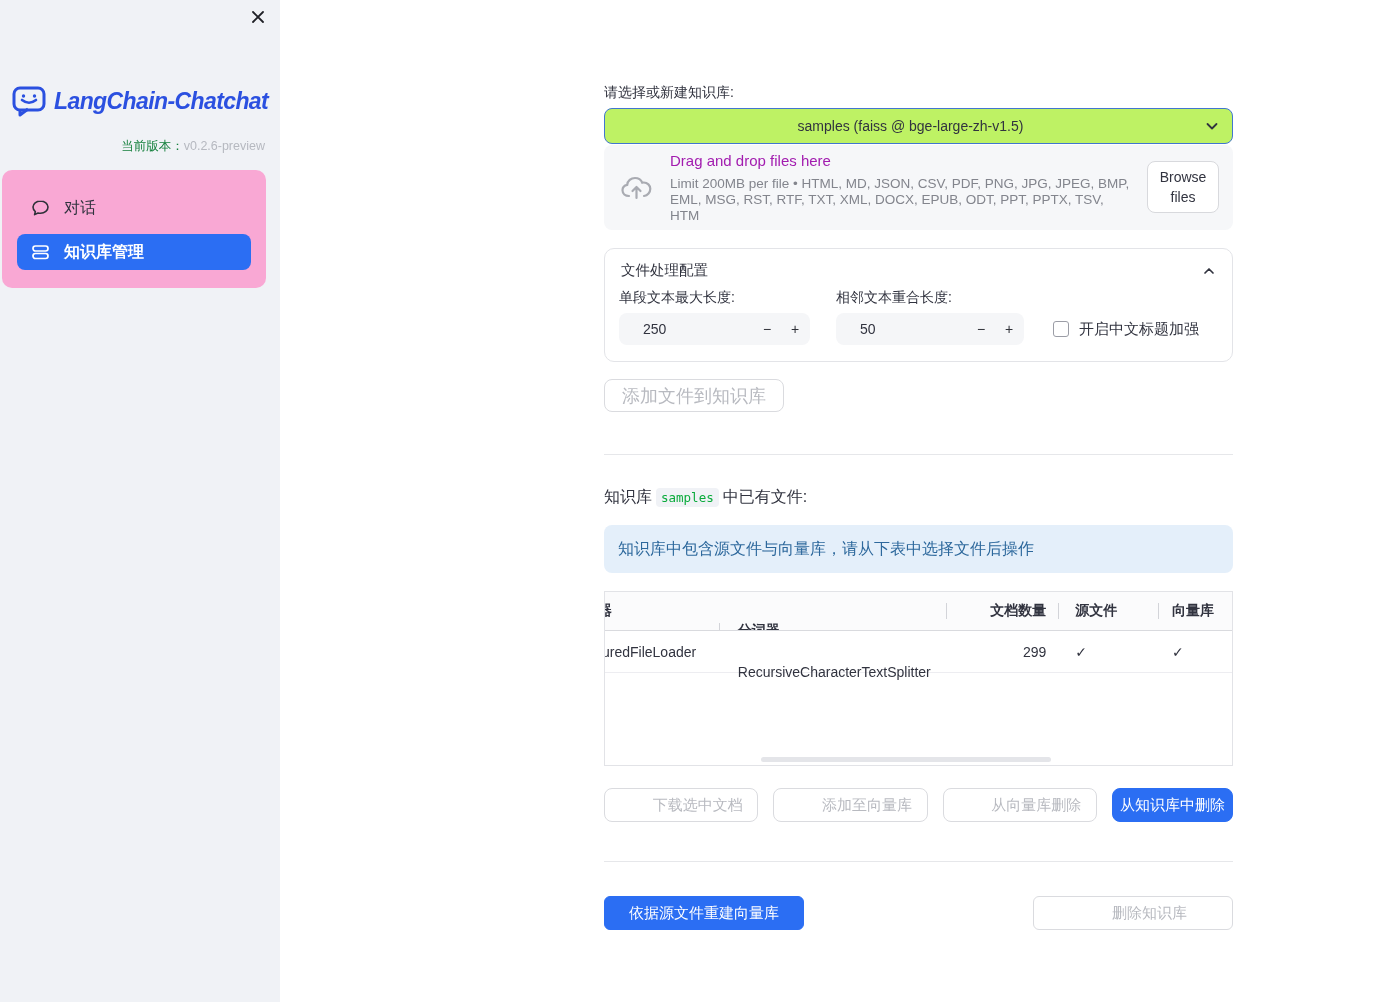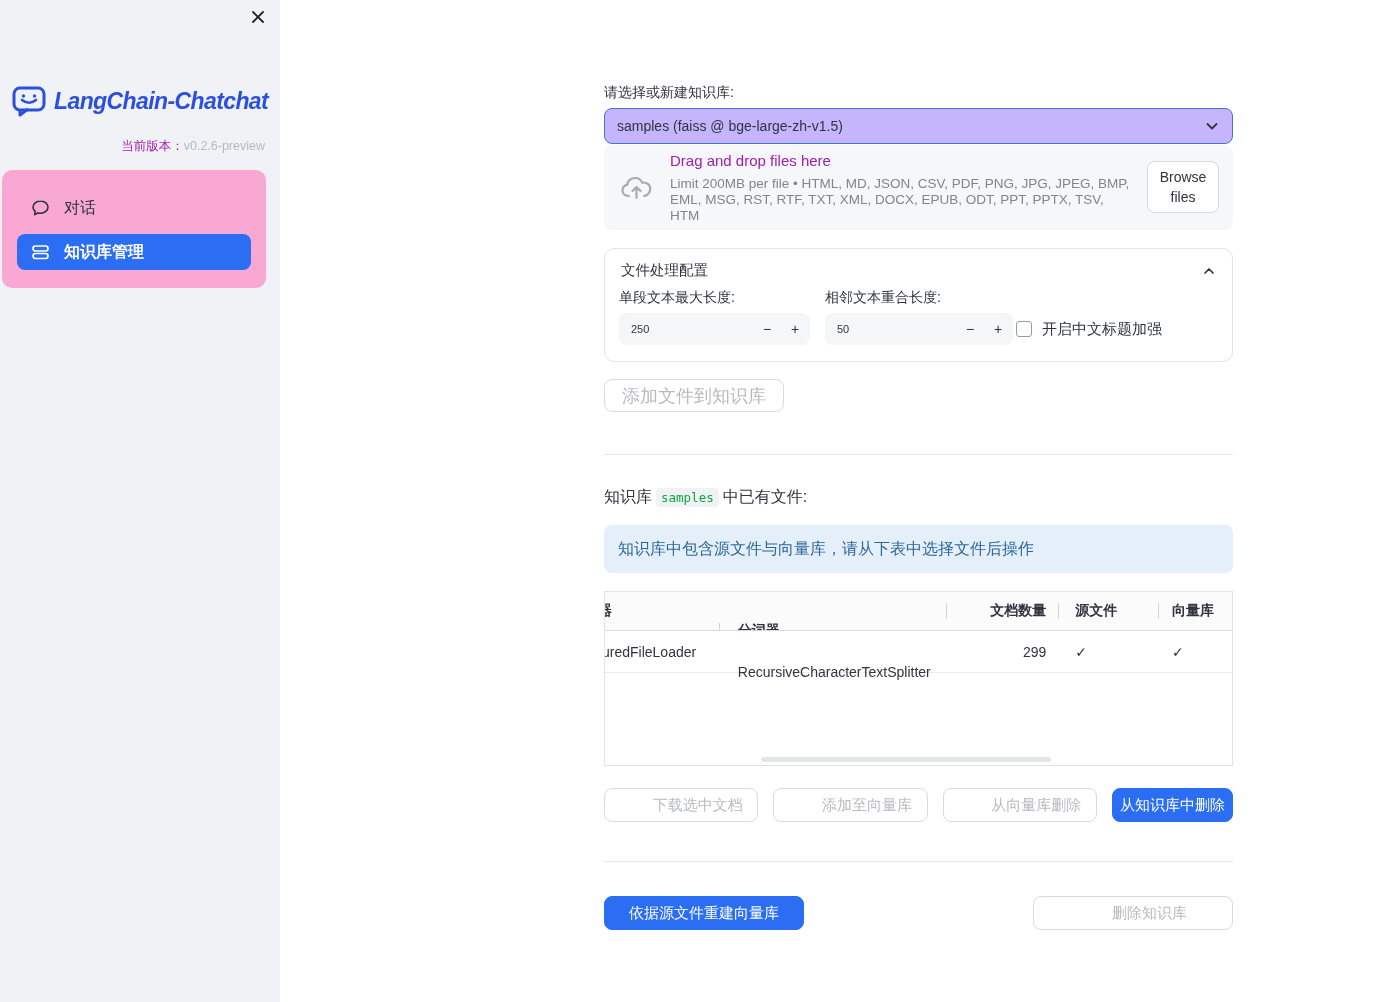--- a/index.html
+++ b/index.html
@@ -6,58 +6,58 @@
   html,body { width:1380px; height:1002px; overflow:hidden; background:#ffffff;
     font-family:"Liberation Sans","DejaVu Sans",sans-serif; color:#31333f; }
 
   
   .sidebar { position:absolute; left:0; top:0; width:280px; height:1002px; background:#f0f2f6; }
   .close-btn { position:absolute; top:8px; right:13px; width:18px; height:18px;
     background:none; border:none; cursor:pointer; padding:0; }
   .logo-row { position:absolute; left:12px; top:86px; display:flex; align-items:center; gap:8px; }
   .logo-text { color:#2b50e0; font-size:23px; font-weight:700; font-style:italic; letter-spacing:-0.6px; white-space:nowrap; }
   .version { position:absolute; top:138px; right:15px; font-size:12.5px; }
-  .version .vlabel { color:#a21caf; }
+  .version .vlabel { color:#15803d; }
   .version .vvalue { color:#b6b9c0; }
   .menu-card { position:absolute; left:2px; top:170px; width:264px; background:#f9a8d4;
     border-radius:10px; padding:20px 15px 18px 15px; }
   .menu-item { display:flex; align-items:center; gap:14px; height:36px; padding:0 14px;
     border-radius:8px; font-size:16px; cursor:pointer; }
   .menu-item + .menu-item { margin-top:8px; }
   .menu-item.active { background:#2b6ef3; color:#ffffff; font-weight:700; }
 
   
   .main-col { position:absolute; left:604px; top:0; width:629px; padding-top:84px; }
   .field-label { font-size:14px; line-height:17px; margin-bottom:7px; color:#31333f; }
 
-  .selectbox { height:36px; border:1px solid #4276cf; border-radius:8px; background:#c4b5fd;
-    display:flex; align-items:center; padding:0 12px; font-size:14px; cursor:pointer; }
+  .selectbox { height:36px; border:1px solid #4276cf; border-radius:8px; background:#bef264;
+    display:flex; align-items:center; padding:0 12px; font-size:14px; cursor:pointer;text-align:center; }
   .selectbox .sel-value { flex:1; }
 
   .upload-label { margin-top:19px; }
   .uploader { margin-top:1px; height:85px; background:#f6f7f9; border-radius:8px;
     display:flex; align-items:center; padding:16px 100px 16px 16px; position:relative; gap:16px; }
   .up-texts { flex:1; }
   .up-title { font-size:15px; color:#a21caf; margin-bottom:7px; }
   .up-limit { font-size:13.5px; color:#83858d; line-height:16px; max-width:478px; }
   .browse-btn { position:absolute; right:14px; top:16px; width:72px; height:52px;
     background:#ffffff; border:1px solid #d8d9dd; border-radius:8px; font-size:14px;
     color:#31333f; line-height:20px; cursor:pointer; padding:4px 8px;
     font-family:"Liberation Sans","DejaVu Sans",sans-serif; }
 
   .expander { margin-top:18px; border:1px solid #e3e4e8; border-radius:10px; background:#fff; }
   .exp-header { display:flex; align-items:center; justify-content:space-between;
     padding:12px 16px 9px 16px; font-size:14.5px; cursor:pointer; }
   .exp-body { display:flex; padding:0 14px 16px 14px; align-items:flex-end; }
   .num-col1 { width:191px; }
-  .num-col2 { width:188px; margin-left:15px; }
-  .chk-col  { margin-left:3px; display:flex; align-items:center; height:32px; gap:10px; }
+  .num-col2 { width:188px; margin-left:26px; }
+  .chk-col  { margin-left:29px; display:flex; align-items:center; height:32px; gap:10px; }
   .num-input { position:relative; height:32px; background:#f5f6f8; border-radius:8px; }
-  .num-input input { position:absolute; left:12px; top:0; height:32px; width:95px; border:none;
-    background:transparent; font-size:11px; color:#31333f; outline:none;
+  .num-input input { position:absolute; left:24px; top:0; height:32px; width:95px; border:none;
+    background:transparent; font-size:14px; color:#31333f; outline:none;
     font-family:"Liberation Sans","DejaVu Sans",sans-serif; }
   .step-btn { position:absolute; top:0; width:26px; height:32px; border:none; background:transparent;
     font-size:14px; color:#2f3138; cursor:pointer; }
   .step-minus { right:30px; }
   .step-plus  { right:2px; }
   .checkbox { width:16px; height:16px; border:1.5px solid #9b9da6; border-radius:3px; background:#fff; cursor:pointer; }
   .chk-label { font-size:15px; }
 
   .btn { border-radius:8px; font-size:15px; cursor:pointer; background:#ffffff;
     font-family:"Liberation Sans","DejaVu Sans",sans-serif; }
@@ -90,21 +90,21 @@
     width:1px; height:16px; background:#d3d4d9; }
   .thead .c1 { text-indent:-7px; }
   .trow  .c1 { text-indent:-3px; }
   .hscroll { position:absolute; left:156px; bottom:3px; width:290px; height:5px;
     background:#e4e5e9; border-radius:3px; }
 
   .row-buttons { margin-top:22px; display:flex; gap:15px; }
   .row-buttons .btn { flex:1; height:34px; }
 
   .bottom-row { margin-top:34px; display:flex; justify-content:space-between; }
-  .bottom-row .btn { width:200px; height:34px; }
+  .bottom-row .btn { width:200px; height:34px;border-radius:6px; }
 
   svg { display:block; }
 </style>
 </head>
 <body>
 
 <aside class="sidebar">
   <button class="close-btn" title="close">
     <svg width="18" height="18" viewBox="0 0 18 18">
         <path d="M4 4 L14 14 M14 4 L4 14" stroke="#1f2026" stroke-width="1.8" stroke-linecap="round"></path>

